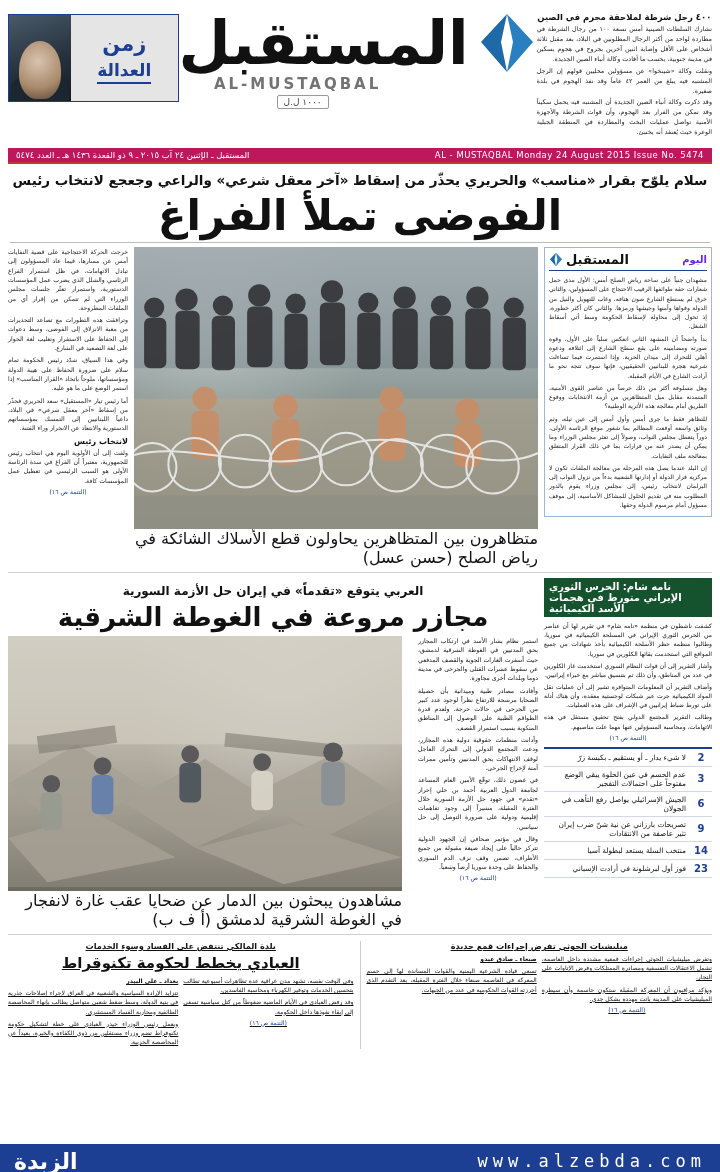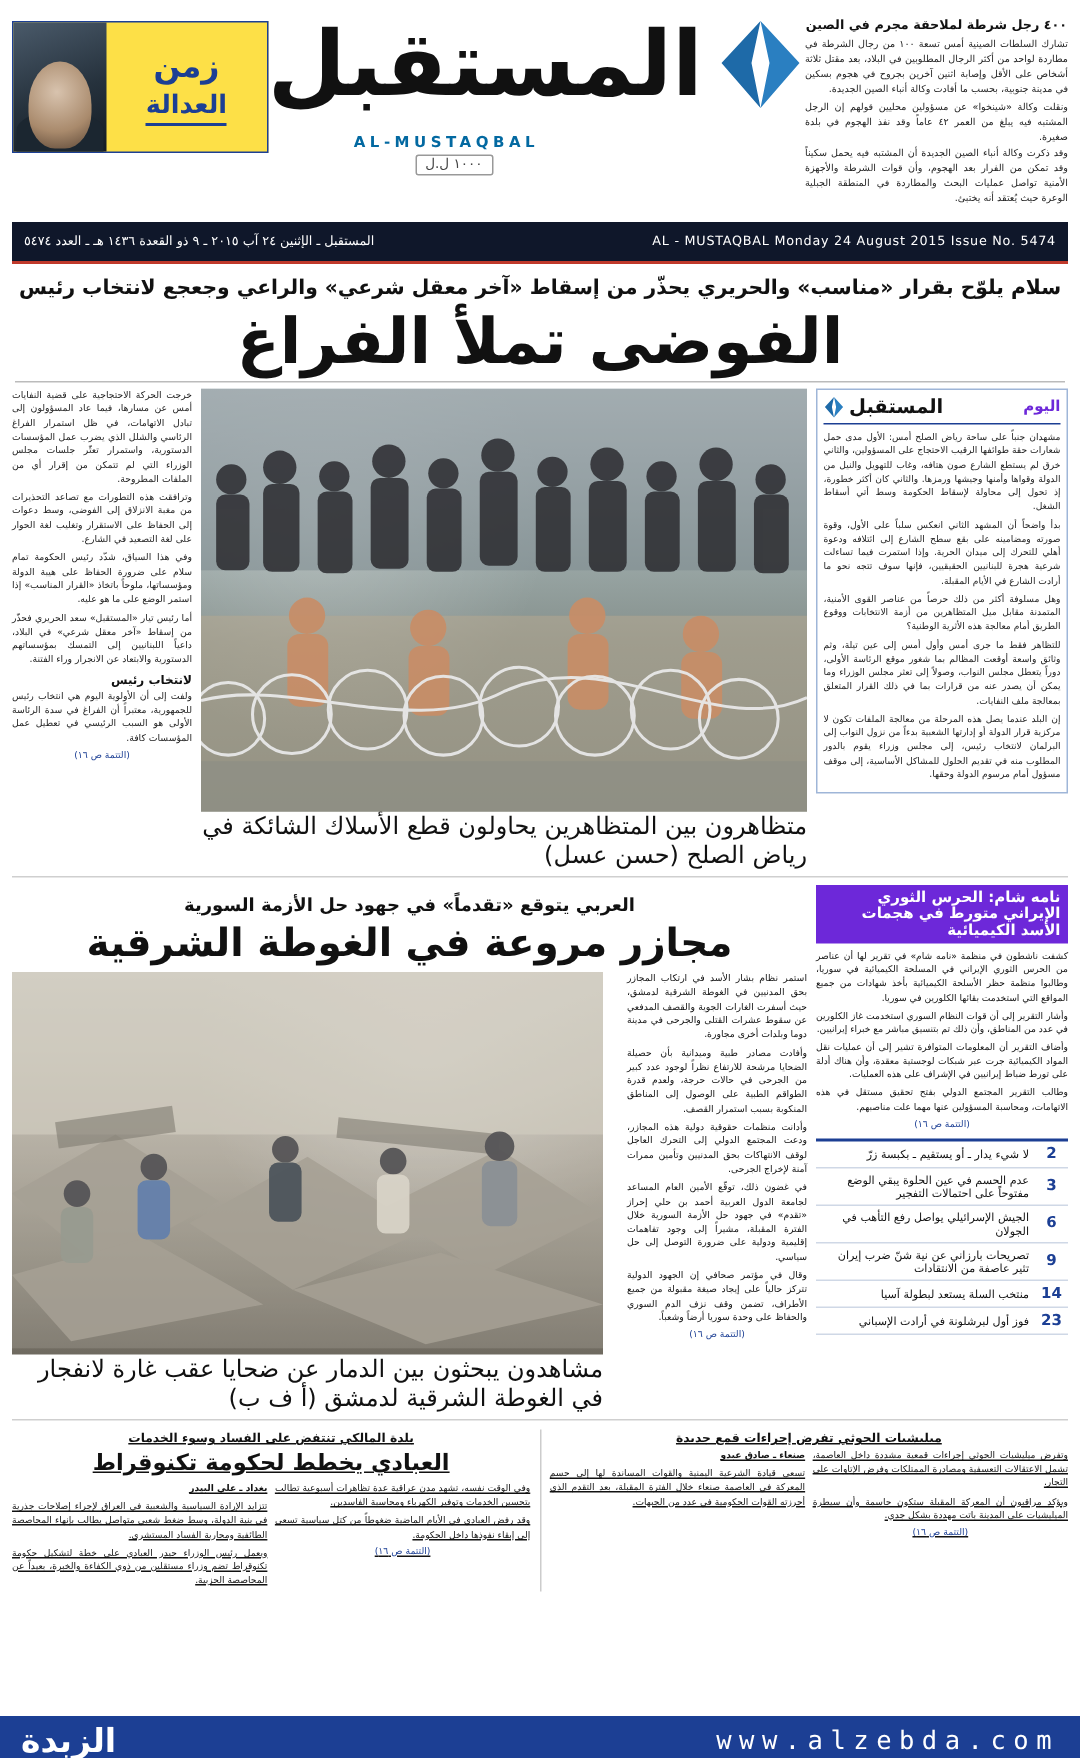--- a/index.html
+++ b/index.html
@@ -22,21 +22,21 @@
     border-bottom:none;
     display:flex;
     flex-direction:row-reverse;
     align-items:flex-start;
   }
   .mast-left-box {
     width:175px; height:88px;
     border:1px solid #1c3f94;
     margin-top:8px;
     display:flex; flex-direction:row-reverse;
-    background:#fde047;
+    background:#e5e5e5;
   }
   .mast-portrait {
     width:62px; height:86px;
     background:linear-gradient(160deg,#4a5a6a 0%,#26323d 55%,#151c24 100%);
     position:relative; overflow:hidden;
   }
   .mast-portrait::after{
     content:""; position:absolute; left:10px; top:26px;
     width:42px; height:58px; border-radius:50% 50% 42% 42%;
     background:radial-gradient(circle at 45% 35%, #d8c3ae 0%, #a98a6c 60%, #5b4636 100%);
@@ -59,43 +59,43 @@
     align-items:center; justify-content:flex-start;
     padding-top:6px;
   }
   .mast-logo-row{ display:flex; flex-direction:row-reverse; align-items:center; gap:8px;}
   .mast-arabic-title{
     font-size:60px; font-weight:bold; color:#111; line-height:1;
     font-family:"DejaVu Sans", sans-serif;
   }
   .mast-kite{ width:60px;height:62px;}
   .mast-latin{
-    color:#0369a1; font-size:10px; letter-spacing:3px; font-weight:bold;
-    margin-top:16px; margin-right:120px;
+    color:#737373; font-size:15px; letter-spacing:3px; font-weight:bold;
+    margin-top:1px; margin-right:120px;
   }
   .mast-price{
     font-size:9px; color:#444; margin-top:2px; margin-right:110px;
     border:1px solid #999; padding:1px 6px; border-radius:2px;
   }
 
   .mast-right-col{
     width:180px; padding-top:6px; text-align:justify;
     direction:rtl;
   }
   .mast-right-col .mini-head{
     font-size:8.5px; font-weight:bold; color:#111; margin-bottom:3px; text-align:center;
   }
   .mast-right-col p{
     font-size:6.4px; line-height:1.55; margin:0 0 2px 0; color:#222;
   }
 
   
   .blueband{
-    margin:2px 8px 0 8px; background:#0f172a; color:#fff;
-    height:26px; display:flex; flex-direction:row-reverse;
+    margin:2px 8px 0 8px; background:#be185d; color:#fff;
+    height:14px; display:flex; flex-direction:row-reverse;
     align-items:center; justify-content:space-between;
     padding:0 8px; font-size:8.5px; letter-spacing:.5px;
   }
   .blueband .ar{ font-family:"DejaVu Sans",sans-serif; font-size:8.5px;}
   .redrule{ margin:0 8px; height:2px; background:#c0392b;}
 
   
   .lead-kicker{
     margin:8px 10px 0 10px; text-align:center;
     font-size:13.5px; font-weight:bold; color:#111; direction:rtl;
@@ -156,22 +156,22 @@
   
   .sec-kicker{
     text-align:center; font-size:12px; font-weight:bold; margin:6px 10px 0 10px; direction:rtl;
   }
   .sec-headline{
     text-align:center; font-size:26px; font-weight:bold; margin:4px 10px 4px 10px; direction:rtl;
   }
 
   
   .lbox-title{
-    background:#6d28d9; color:#fff; font-size:10px; font-weight:bold;
-    padding:3px 5px; direction:rtl; text-align:right;
+    background:#14532d; color:#fff; font-size:10px; font-weight:bold;
+    padding:3px 5px; direction:rtl; text-align:left;
   }
 
   
   .index-box{ border-top:2px solid #1c3f94; margin-top:6px;}
   .idx-row{
     display:flex; flex-direction:row-reverse; align-items:center;
     border-bottom:1px solid #cfd8e6; padding:3px 2px; gap:6px;
   }
   .idx-row .t{ flex:1; font-size:7.4px; direction:rtl; text-align:right; color:#111;}
   .idx-row .n{ width:18px; text-align:center; font-size:10px; font-weight:bold; color:#1c3f94;}
@@ -332,21 +332,21 @@
         <p>إن البلد عندما يصل هذه المرحلة من معالجة الملفات تكون لا مركزية قرار الدولة أو إدارتها الشعبية بدءاً من نزول النواب إلى البرلمان لانتخاب رئيس، إلى مجلس وزراء يقوم بالدور المطلوب منه في تقديم الحلول للمشاكل الأساسية، إلى موقف مسؤول أمام مرسوم الدولة وحقها.</p>
       </div>
     </div>
   </div>
 
   <div class="hr-gray"></div>
 
   <div style="display:flex; flex-direction:row-reverse; margin:0 8px; gap:6px;">
 
     <div style="flex:1;">
-      <div class="sec-kicker">العربي يتوقع «تقدماً» في جهود حل الأزمة السورية</div>
+      <div class="sec-kicker">العربي يتوقع «تقدماً» في إيران حل الأزمة السورية</div>
       <div class="sec-headline">مجازر مروعة في الغوطة الشرقية</div>
 
       <div style="display:flex; flex-direction:row-reverse; gap:16px;">
         <div style="flex:1;">
           <div class="photo ph2">
             <svg class="dust" viewBox="0 0 400 255" preserveAspectRatio="none">
               <rect x="0" y="0" width="400" height="110" fill="#cfcabd" opacity=".7"></rect>
               <g fill="#9c968a" opacity=".85">
                 <polygon points="0,150 70,110 140,155 60,200"></polygon>
                 <polygon points="120,170 200,125 280,175 190,215"></polygon>

